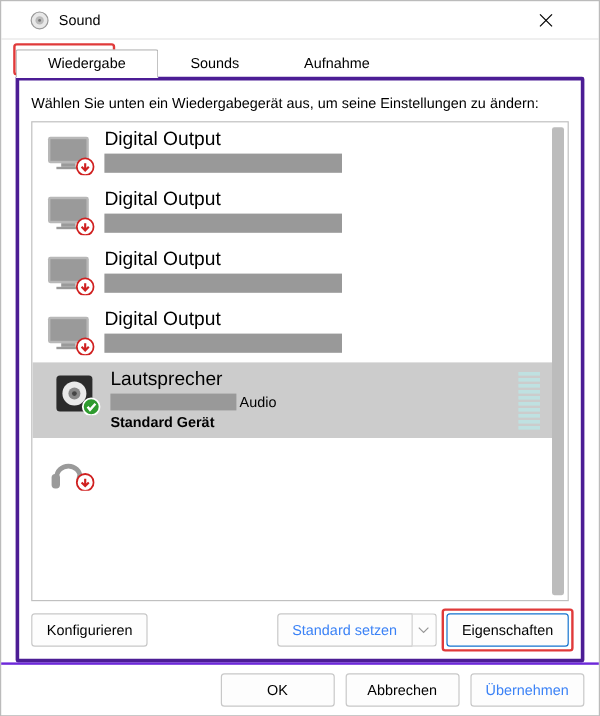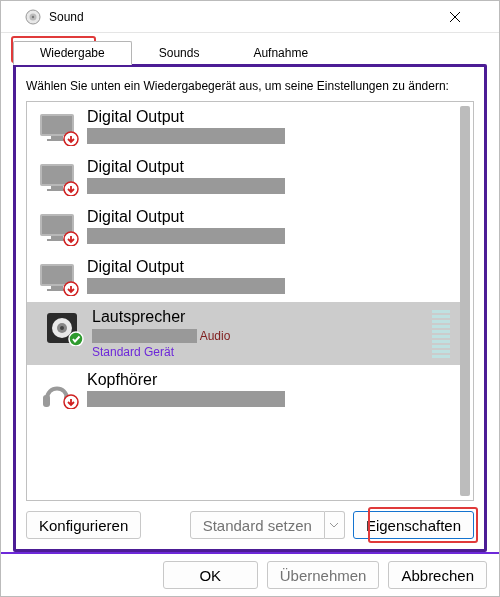--- a/index.html
+++ b/index.html
@@ -26,31 +26,31 @@
   .devlist-wrap { flex: 1; border: 1px solid #c0c0c0; background: #fff; position: relative; display: flex; }
   .devlist { flex: 1; overflow: hidden; }
   .scrollbar { width: 10px; background: #bcbcbc; margin: 4px 3px 4px 0; border-radius: 2px; }
 
   .device { display: flex; align-items: flex-start; padding: 6px 6px 6px 10px; }
   .device.selected { background: #cccccc; padding-left: 15px; }
   .dev-icon { width: 42px; height: 36px; position: relative; flex-shrink: 0; margin-right: 8px; margin-top: 2px; }
   .dev-info { flex: 1; }
   .dev-name { font-size: 16px; color: #000; }
   .dev-redact { height: 16px; background: #999; margin-top: 2px; }
-  .dev-sub { font-size: 12px; color: #6d28d9; margin-top: 1px; }
-  .dev-after { font-size: 12px; color: #7f1d1d; display: inline; }
+  .dev-sub { font-size: 12px; color: #000000; margin-top: 1px; font-weight: bold; }
+  .dev-after { font-size: 12px; color: #000000; display: inline; }
   .dev-redact-inline { display: inline-block; background: #999; height: 14px; width: 105px; vertical-align: middle; }
 
   .vu { width: 18px; display: flex; flex-direction: column; gap: 2px; align-self: center; margin-right: 4px; }
   .vu-bar { height: 3px; background: #bfe1e1; }
 
   .panel-buttons { display: flex; gap: 8px; margin-top: 10px; position: relative; }
   .panel-buttons .spacer { flex: 1; }
-  .btn { font-size: 15px; height: 28px; padding: 0 12px; border: 1px solid #c8c8c8; background: #fdfdfd; border-radius: 3px; display: inline-flex; align-items: center; justify-content: center; }
-  .btn.disabled { color: #737373; text-align: right; }
+  .btn { font-size: 12px; height: 28px; padding: 0 12px; border: 1px solid #c8c8c8; background: #fdfdfd; border-radius: 3px; display: inline-flex; align-items: center; justify-content: center; }
+  .btn.disabled { color: #3b82f6; text-align: right; }
   .btn.primary { border: 1px solid #1473cf; }
   .splitbtn { display: inline-flex; }
   .splitbtn .btn { border-radius: 3px 0 0 3px; }
   .splitbtn .drop { width: 20px; height: 28px; border: 1px solid #c8c8c8; border-left: none; border-radius: 0 3px 3px 0; display: flex; align-items: center; justify-content: center; background: #fdfdfd; }
   .splitbtn .drop.disabled svg { opacity: 0.4; }
 
   .hl-props { right: -4px; top: -4px; width: 110px; height: 36px; }
 
   .footer { height: 44px; display: flex; align-items: center; justify-content: flex-end; gap: 9px; padding: 0 12px; border-top: 2px solid #6d28d9; }
   .footer .btn { min-width: 95px; }
@@ -165,24 +165,20 @@
                 <div class="vu-bar"></div>
               </div>
             </div>
             <div class="device">
               <div class="dev-icon"><svg width="42" height="36" viewBox="0 0 42 36">
                   <use href="#icon-headphones"></use>
                   <g transform="translate(34,29)">
                     <use href="#badge-down"></use>
                   </g>
                 </svg></div>
-              <div class="dev-info">
-                <div class="dev-name">Kopfhörer</div>
-                <div class="dev-redact" style="width: 198px;"></div>
-              </div>
             </div>
           </div>
         <div class="scrollbar"></div>
       </div>
 
       <div class="panel-buttons">
         <div class="btn">
             <span>Konfigurieren</span>
           </div>
         <div class="spacer"></div>
@@ -202,25 +198,25 @@
         <div class="highlight-red hl-props"></div>
       </div>
     </div>
 
   </div>
 
   <div class="footer">
     <div class="btn">
         <span>OK</span>
       </div>
+    <div class="btn">
+        <span>Abbrechen</span>
+      </div>
     <div class="btn disabled">
         <span>Übernehmen</span>
-      </div>
-    <div class="btn">
-        <span>Abbrechen</span>
       </div>
   </div>
 
 </div>
 
 <svg width="0" height="0" style="position:absolute">
   <defs>
     <g id="icon-monitor">
       <rect x="3" y="4" width="34" height="22" rx="2" fill="#b8b8b8"></rect>
       <rect x="5" y="6" width="30" height="18" fill="#9a9a9a"></rect>

